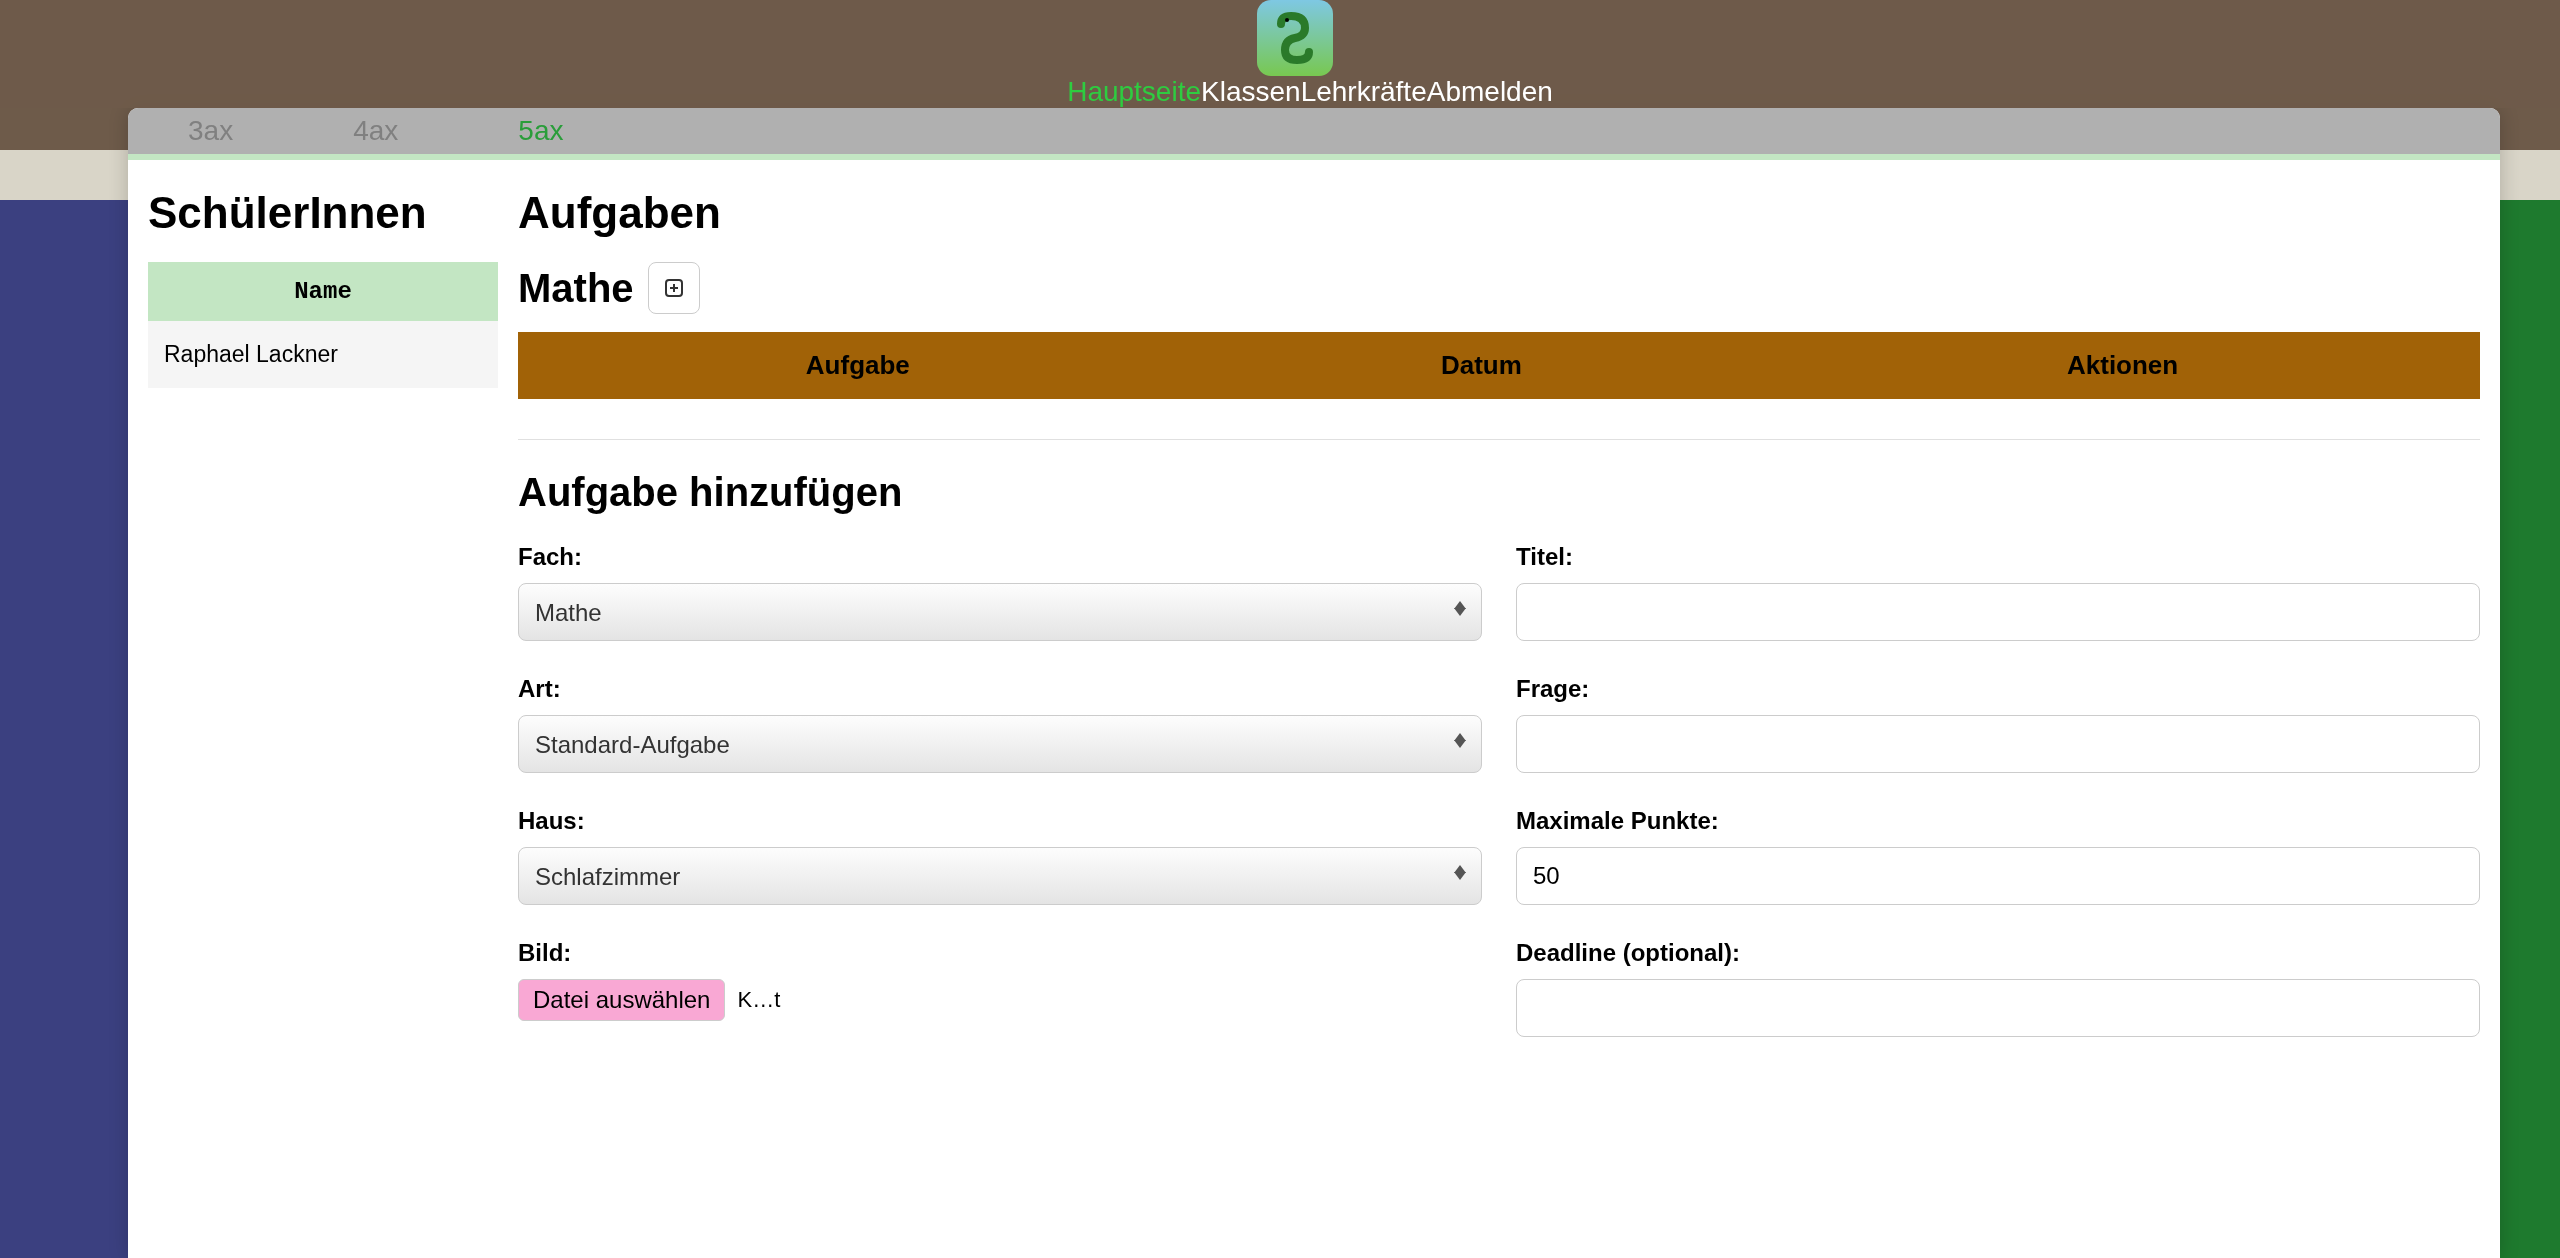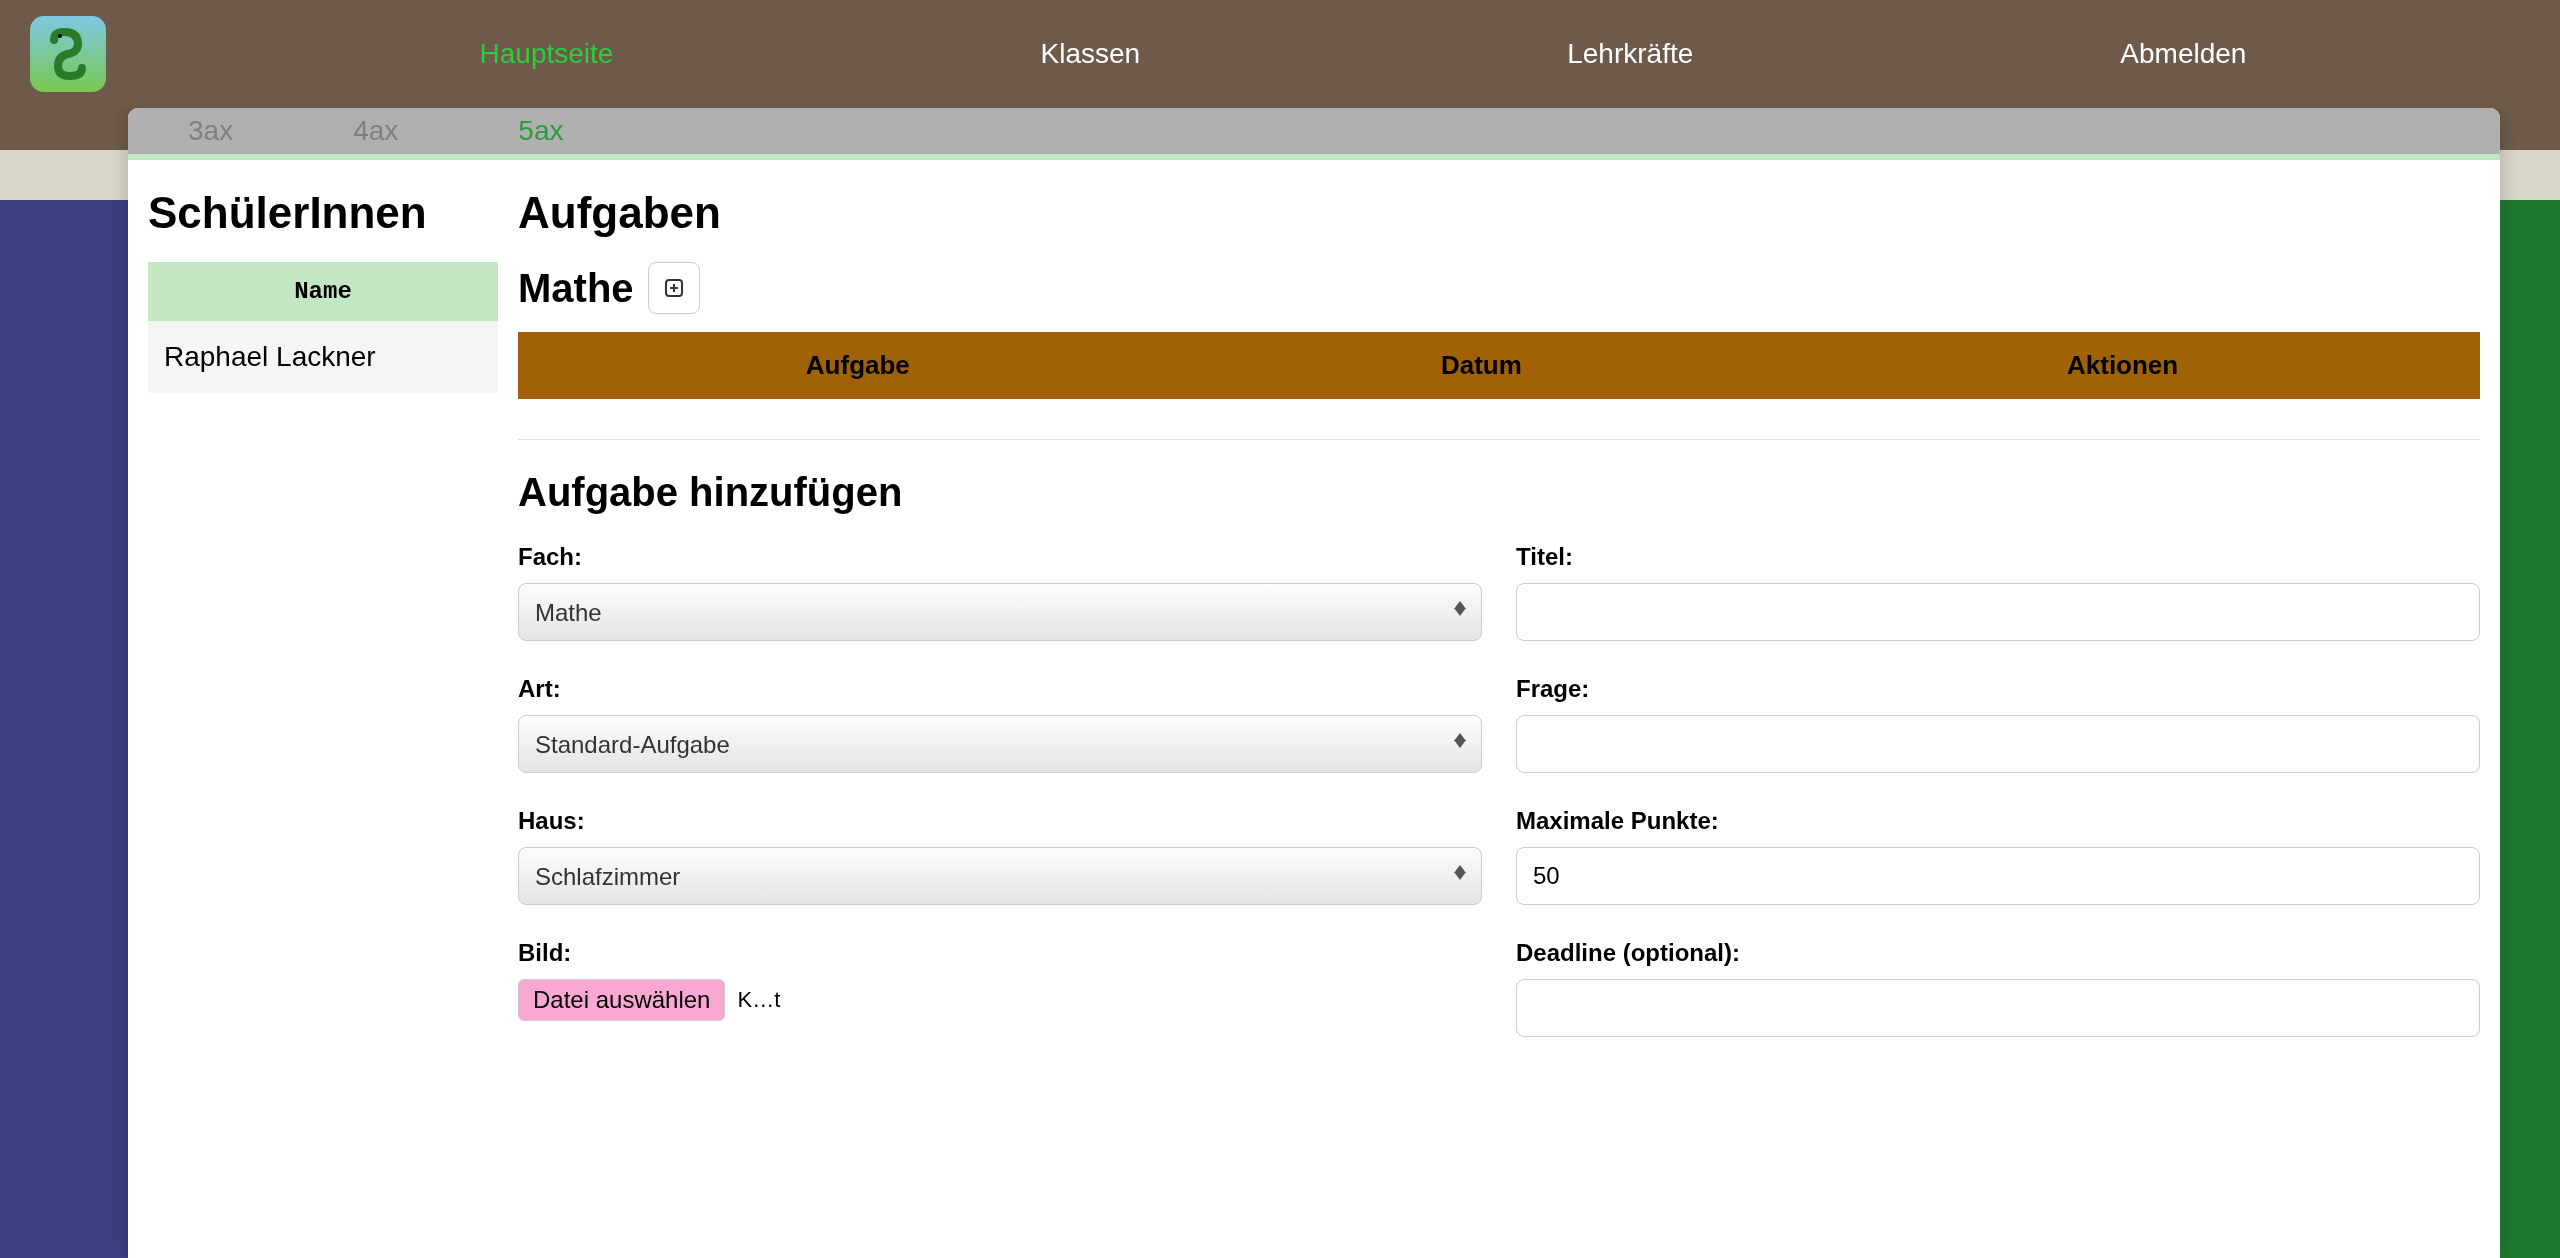--- a/index.html
+++ b/index.html
@@ -50,20 +50,21 @@
     .topnav {
       position: absolute;
       top: 0;
       left: 0;
       right: 0;
       height: 108px;
       background: rgba(110, 91, 74, 0.85);
       display: flex;
       align-items: center;
       z-index: 10;
+      flex-direction: column;
     }
     .logo {
       width: 76px;
       height: 76px;
       margin-left: 30px;
       border-radius: 14px;
       background: linear-gradient(180deg, #7ec8e3 0%, #78c850 100%);
       display: flex;
       align-items: center;
       justify-content: center;
@@ -144,21 +145,21 @@
     .students-table thead th {
       background: #c3e6c3;
       padding: 16px;
       font-size: 24px;
       font-weight: 600;
       text-align: center;
       font-family: Liberation Mono, monospace;
     }
     .students-table tbody td {
       padding: 20px 16px;
-      font-size: 28px;
+      font-size: 23px;
       background: #f5f5f5;
     }
     
     
     .tasks-col {
       flex: 1;
     }
     .tasks-col h1 {
       font-size: 44px;
       font-weight: 600;

